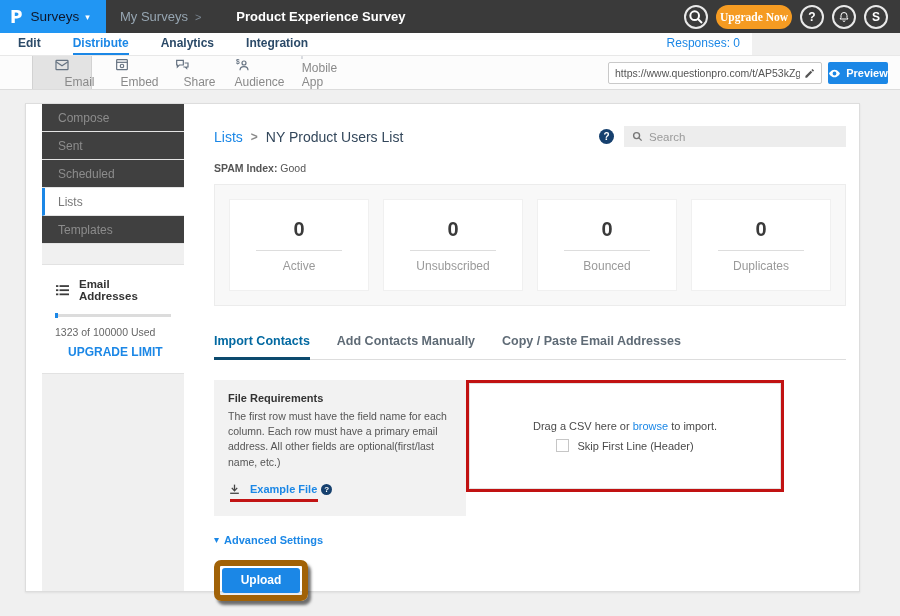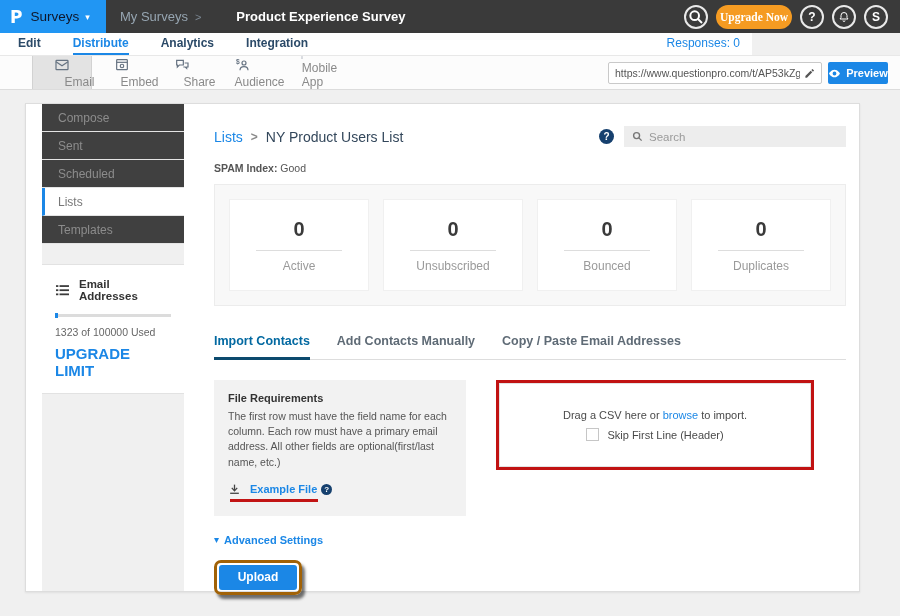--- a/index.html
+++ b/index.html
@@ -54,21 +54,21 @@
   .side-item:last-of-type { border-bottom:none; }
   .side-item.active { background:#fff; color:#777; border-left:3px solid #1b87e6; padding-left:13px; }
   .side-pad { height:20px; background:#f0f0f0; }
   .email-block { background:#fff; padding:13px 13px 14px 13px; }
   .email-head { display:flex; align-items:center; gap:9px; }
   .list-icon { width:15px; height:13px; color:#3a3a3a; }
   .email-title { font-size:11.5px; font-weight:bold; color:#333; }
   .progress-track { margin-top:12px; height:3px; background:#dcdcdc; position:relative; }
   .progress-fill { position:absolute; left:0; top:-1px; height:5px; background:#1b87e6; }
   .usage-text { margin-top:9px; font-size:10.5px; color:#666; }
-  .upgrade-limit { margin-top:7px; font-size:15px; font-weight:bold; color:#1b87e6; cursor:pointer; }
+  .upgrade-limit { margin-top:7px; font-size:12px; font-weight:bold; color:#1b87e6; cursor:pointer;margin-left:13px; }
   .side-fill { flex:1; background:#f0f0f0; border-top:1px solid #e2e2e2; }
 
   
   .content { position:absolute; left:188px; top:0; width:632px; height:100%; }
   .content-header { margin-top:22px; display:flex; align-items:center; }
   .list-crumb-parent { font-size:14px; color:#1b87e6; cursor:pointer; }
   .list-crumb-sep { font-size:12px; color:#8a8a8a; margin:0 8px; font-weight:bold; }
   .list-crumb-current { font-size:14px; color:#33475b; }
   .help-circle { width:15px; height:15px; border-radius:50%; background:#16406e; color:#fff; font-size:10px; font-weight:bold; display:flex; align-items:center; justify-content:center; margin-left:auto; cursor:pointer; }
   .search-box { margin-left:10px; width:222px; height:21px; background:#ededed; display:flex; align-items:center; padding:0 8px; gap:6px; }
@@ -91,33 +91,33 @@
   .import-row { margin-top:20px; display:flex; }
   .filereq { width:252px; background:#f2f2f2; padding:12px 14px 14px; }
   .filereq-title { font-size:11px; font-weight:bold; color:#333; margin-bottom:5px; }
   .filereq-body { font-size:10.5px; color:#555; line-height:1.45; }
   .example-row { margin-top:13px; display:flex; align-items:center; }
   .dl-icon { width:13px; height:13px; color:#444; cursor:pointer; }
   .example-link { font-size:11px; font-weight:bold; color:#1b87e6; margin-left:9px; cursor:pointer; }
   .mini-help { width:11px; height:11px; border-radius:50%; background:#16406e; color:#fff; font-size:8px; font-weight:bold; display:flex; align-items:center; justify-content:center; margin-left:4px; cursor:pointer; }
   .red-underline { height:3px; background:#c21414; width:88px; margin:3px 0 0 2px; }
 
-  .dropzone-annotation { margin-left:30px; width:318px; height:90px; border:3px solid #c11212; background:#fff; }
+  .dropzone-annotation { width:318px; height:112px; border:3px solid #c11212; background:#fff; }
   .dropzone { width:100%; height:100%; border:1px solid #e3e3e3; display:flex; flex-direction:column; align-items:center; justify-content:center; gap:7px; cursor:pointer; }
   .drop-line1 { font-size:11px; color:#4a4a4a; }
   .browse-link { color:#1b87e6; cursor:pointer; }
   .drop-line2 { display:flex; align-items:center; gap:8px; }
   .checkbox { width:13px; height:13px; border:1px solid #c6c6c6; background:#fff; cursor:pointer; }
   .checkbox-label { font-size:11px; color:#4a4a4a; }
 
   .advanced-row { margin-top:18px; display:flex; align-items:center; cursor:pointer; }
   .adv-caret { color:#1b87e6; font-size:10px; }
   .adv-label { color:#1b87e6; font-size:11px; font-weight:bold; margin-left:5px; }
 
-  .upload-annotation { margin-top:14px; display:inline-block; border:3px solid #a16207; border-radius:7px; padding:2px; box-shadow:3px 4px 3px rgba(0,0,0,0.55); }
+  .upload-annotation { margin-top:14px; display:inline-block; border:6px solid #a16207; border-radius:7px; padding:2px; box-shadow:3px 4px 3px rgba(0,0,0,0.55); }
   .upload-btn { width:78px; height:25px; background:#1b87e6; border:none; border-radius:3px; color:#fff; font-size:12px; font-weight:bold; cursor:pointer; font-family:inherit; }
 </style>
 </head>
 <body>
 
 <div class="topnav">
   <div class="logo-block">
     <span class="logo-p">P</span>
     <span class="logo-label">Surveys</span>
     <span class="logo-caret">▾</span>

